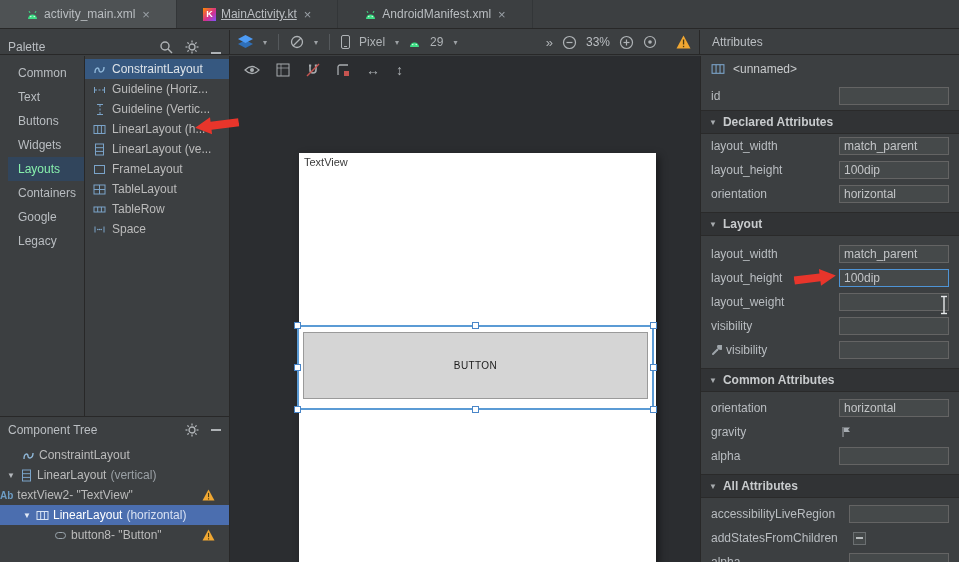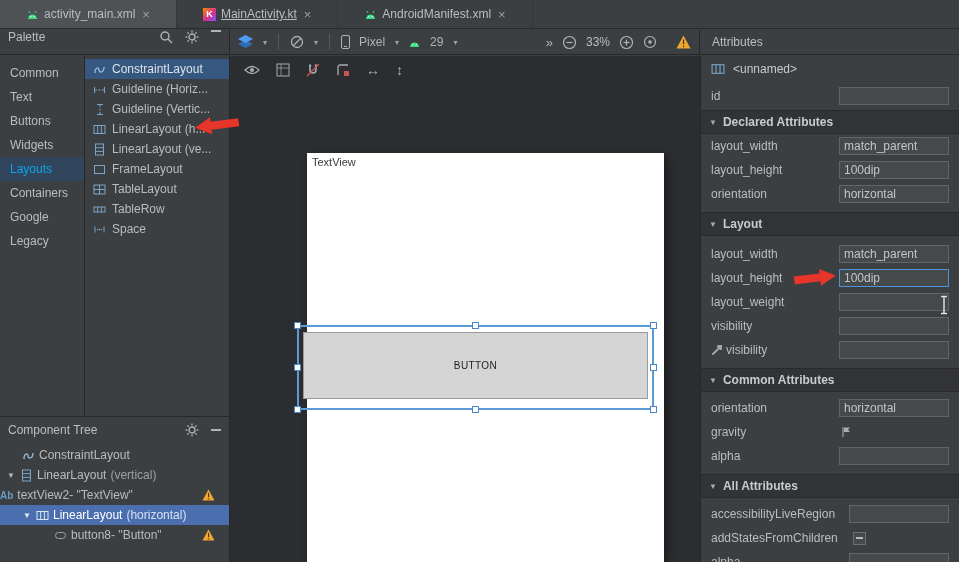--- a/index.html
+++ b/index.html
@@ -14,58 +14,58 @@
   .tabbar{position:absolute;left:0;top:0;width:100%;height:29px;background:#3c3f41;
     border-bottom:1px solid #282828;display:flex;align-items:stretch;}
   .tab{display:flex;align-items:center;gap:5px;padding:0 26px;border-right:1px solid #333638;color:#b9bdc1;}
   .tab.selected{background:#4e5254;}
   .tab-label.underlined{text-decoration:underline;}
   .tab-close{color:#9aa0a6;font-size:13px;line-height:1;margin-left:2px;}
   .kotlin-ic{width:13px;height:13px;display:flex;align-items:center;justify-content:center;
     background:linear-gradient(135deg,#ff8a00,#d6308a 55%,#7f52ff);color:#fff;font-size:9px;font-weight:bold;}
   
   .headerrow{position:absolute;left:0;top:30px;width:100%;height:25px;display:flex;border-bottom:1px solid #282828;}
-  .ph{width:230px;border-right:1px solid #282828;display:flex;align-items:flex-start;padding:0 8px;gap:12px;}
+  .ph{width:230px;border-right:1px solid #282828;display:flex;align-items:flex-end;padding:0 8px;gap:12px;}
   .ph .title{flex:1;color:#bbbfc3;}
   .dt{width:470px;border-right:1px solid #282828;display:flex;align-items:center;padding:0 8px;gap:9px;color:#afb3b6;}
   .ah{flex:1;display:flex;align-items:center;padding:0 12px;color:#bbbfc3;}
   .hicon{display:inline-flex;align-items:center;justify-content:center;}
   .caret{font-size:8px;color:#9da1a5;margin-left:1px;}
   .sep{width:1px;height:16px;background:#55595c;margin:0 2px;}
   .chev{font-size:13px;color:#afb3b6;margin-left:auto;}
   .zoomlabel{color:#bbbfc3;}
   .minusbar{width:10px;height:2px;background:#afb3b6;display:inline-block;}
   
   .leftpane{position:absolute;left:0;top:56px;width:230px;bottom:0;background:#3c3f41;
     border-right:1px solid #282828;display:flex;flex-direction:column;}
   .palcols{height:361px;display:flex;border-bottom:1px solid #282828;}
-  .catcol{width:85px;border-right:1px solid #282828;padding-top:5px;}
+  .catcol{width:85px;border-right:1px solid #282828;padding-top:5px;padding-left:8px;}
   .cat{height:24px;display:flex;align-items:center;padding-left:10px;color:#b9bdc1;}
-  .cat.selected{background:#31455c;color:#0ea5e9;}
+  .cat.selected{background:#31455c;color:#86efac;}
   .compcol{flex:1;padding-top:3px;overflow:hidden;}
   .comp{height:20px;display:flex;align-items:center;gap:6px;padding:0 2px 0 8px;white-space:nowrap;}
   .comp.selected{background:#365880;color:#dde3e8;}
   .cicon{flex:none;display:inline-flex;}
   
   .treehdr{height:25px;display:flex;align-items:center;padding:0 8px;gap:12px;}
   .treehdr .title{flex:1;color:#bbbfc3;}
   .treebody{flex:1;padding-top:3px;overflow:hidden;}
   .trow{height:20px;display:flex;align-items:center;gap:4px;white-space:nowrap;}
   .trow.selected{background:#4b6eaf;color:#ffffff;}
   .texp{font-size:8px;color:#b4b8bc;width:10px;text-align:center;}
   .trow.selected .texp{color:#e2eaf6;}
   .tsuffix{color:#9aa0a5;}
   .trow.selected .tsuffix{color:#d7e0f2;}
   .ab-ic{font-size:10px;color:#6d9cc3;font-weight:bold;}
   .twarn{margin-left:auto;margin-right:14px;display:inline-flex;}
   
   .canvas{position:absolute;left:230px;top:56px;width:470px;bottom:0;background:#2b2d30;}
   .stoolbar{height:28px;display:flex;align-items:center;gap:16px;padding:0 14px;color:#a9adb0;}
   .sarrow{font-size:14px;color:#a9adb0;}
-  .artboard{position:absolute;left:77px;top:97px;width:357px;height:calc(100% - 97px);
+  .artboard{position:absolute;left:69px;top:97px;width:357px;height:calc(100% - 97px);
     background:#ffffff;box-shadow:3px 3px 8px rgba(0,0,0,.45);}
   .ab-label{position:absolute;left:5px;top:3px;color:#3a3a3a;font-size:11px;}
   .selection{position:absolute;left:67px;top:269px;width:357px;height:85px;
     border:2px solid #5b9bd5;}
   .selbtn{position:absolute;left:4px;top:5px;right:4px;bottom:9px;background:#d5d5d5;
     border:1px solid #9a9a9a;display:flex;align-items:center;justify-content:center;
     color:#1b1b1b;font-size:10px;letter-spacing:.4px;}
   .handle{position:absolute;width:7px;height:7px;background:#fff;border:1px solid #4a86c8;}
   .h-nw{left:-5px;top:-5px;} .h-n{left:calc(50% - 4px);top:-5px;} .h-ne{right:-5px;top:-5px;}
   .h-w{left:-5px;top:calc(50% - 4px);} .h-e{right:-5px;top:calc(50% - 4px);}

